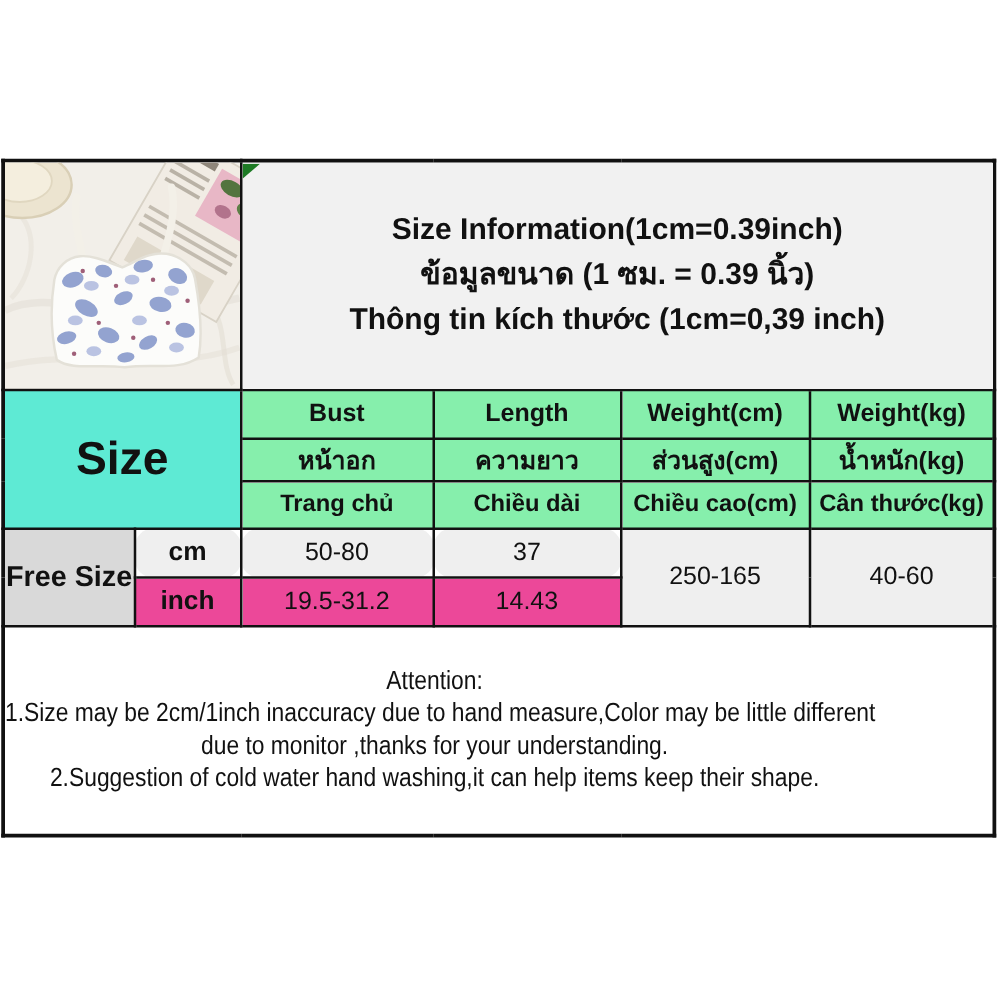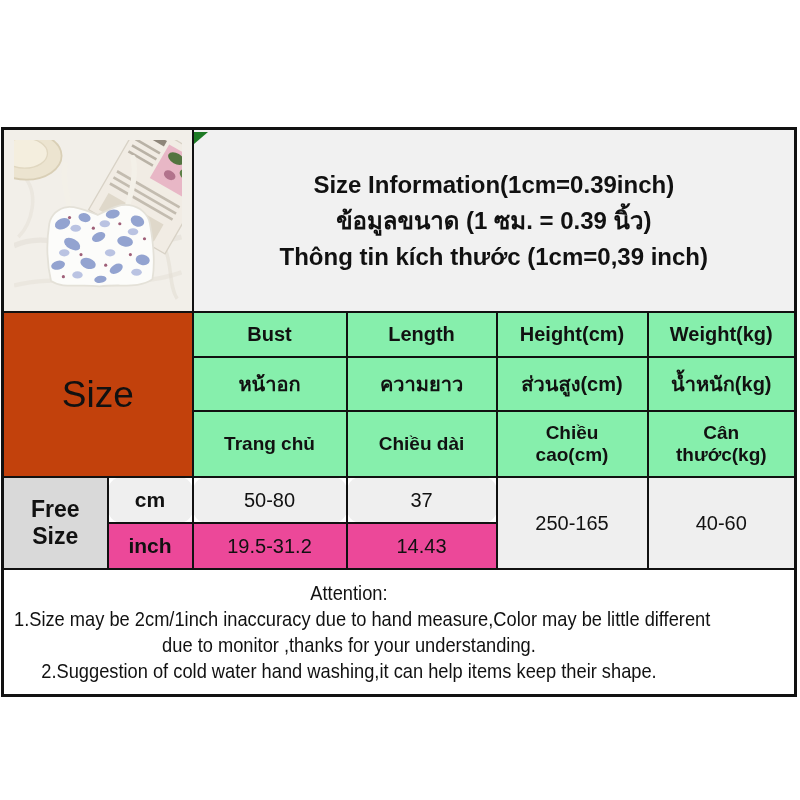--- a/index.html
+++ b/index.html
@@ -9,31 +9,31 @@
   }
   .chart-wrap{
     position:absolute;left:1px;top:127px;width:796px;height:543px;
   }
   table.size-chart{
     border-collapse:collapse;table-layout:fixed;
     width:796px;height:543px;
     border:3px solid #111;
   }
   table.size-chart td{
-    border:2px solid #111;padding:10px;text-align:center;vertical-align:middle;
+    border:2px solid #111;padding:0;text-align:center;vertical-align:middle;
     overflow:hidden;
   }
   td.photo-cell{background:#f2efe9;padding:0;}
   td.photo-cell svg{display:block;width:100%;height:100%;}
   td.title-cell{background:#f1f1f1;position:relative;}
   .title-line{font-weight:bold;font-size:24px;line-height:36px;white-space:nowrap;}
   .corner-marker{position:absolute;top:0;left:0;}
   td.hdr{background:#86efac;font-weight:bold;font-size:20px;}
   td.hdr-vi{font-size:19px;margin-left:10px;}
-  td.size-cell{background:#c2410c;font-weight:normal;font-size:37px;}
+  td.size-cell{background:#5eead4;font-weight:bold;font-size:37px;}
   td.freesize-cell{background:#d9d9d9;font-weight:bold;font-size:23px;margin-left:40px;}
   td.unit-cell{font-weight:bold;font-size:21px;}
   td.val{font-size:20px;font-weight:normal;margin-top:32px;}
   .row-cm td.unit-cell,.row-cm td.val{background:#efefef;border-radius:14px;}
   .row-inch td.unit-cell,.row-inch td.val{background:#ec4899;}
   td.val-merged{background:#efefef;font-size:20px;}
   td.attention-cell{
     background:#ffffff;text-align:left;vertical-align:top;padding:3px 6px;
   }
   .att-line{
@@ -140,21 +140,21 @@
         <div class="title-line">Size Information(1cm=0.39inch)</div>
         <div class="title-line">ข้อมูลขนาด (1 ซม. = 0.39 นิ้ว)</div>
         <div class="title-line">Thông tin kích thước (1cm=0,39 inch)</div>
       </td>
     </tr>
 
     <tr style="height:39px">
       <td colspan="2" rowspan="3" class="size-cell">Size</td>
       <td class="hdr">Bust</td>
       <td class="hdr">Length</td>
-      <td class="hdr">Height(cm)</td>
+      <td class="hdr">Weight(cm)</td>
       <td class="hdr">Weight(kg)</td>
     </tr>
 
     <tr style="height:31px">
       <td class="hdr">หน้าอก</td>
       <td class="hdr">ความยาว</td>
       <td class="hdr">ส่วนสูง(cm)</td>
       <td class="hdr">น้ำหนัก(kg)</td>
     </tr>
 

